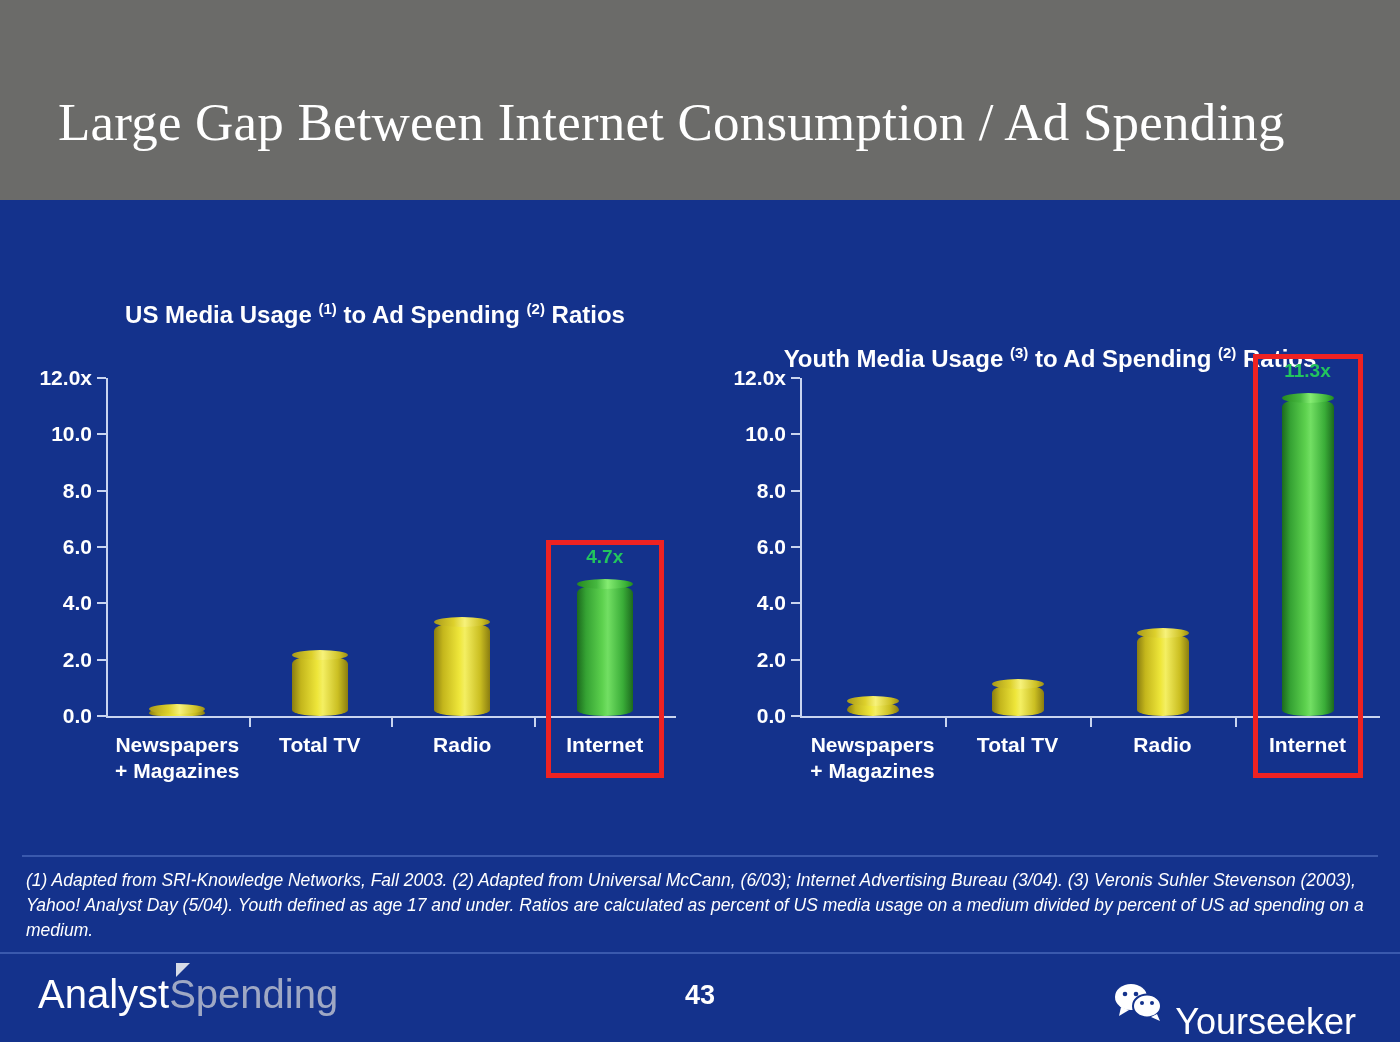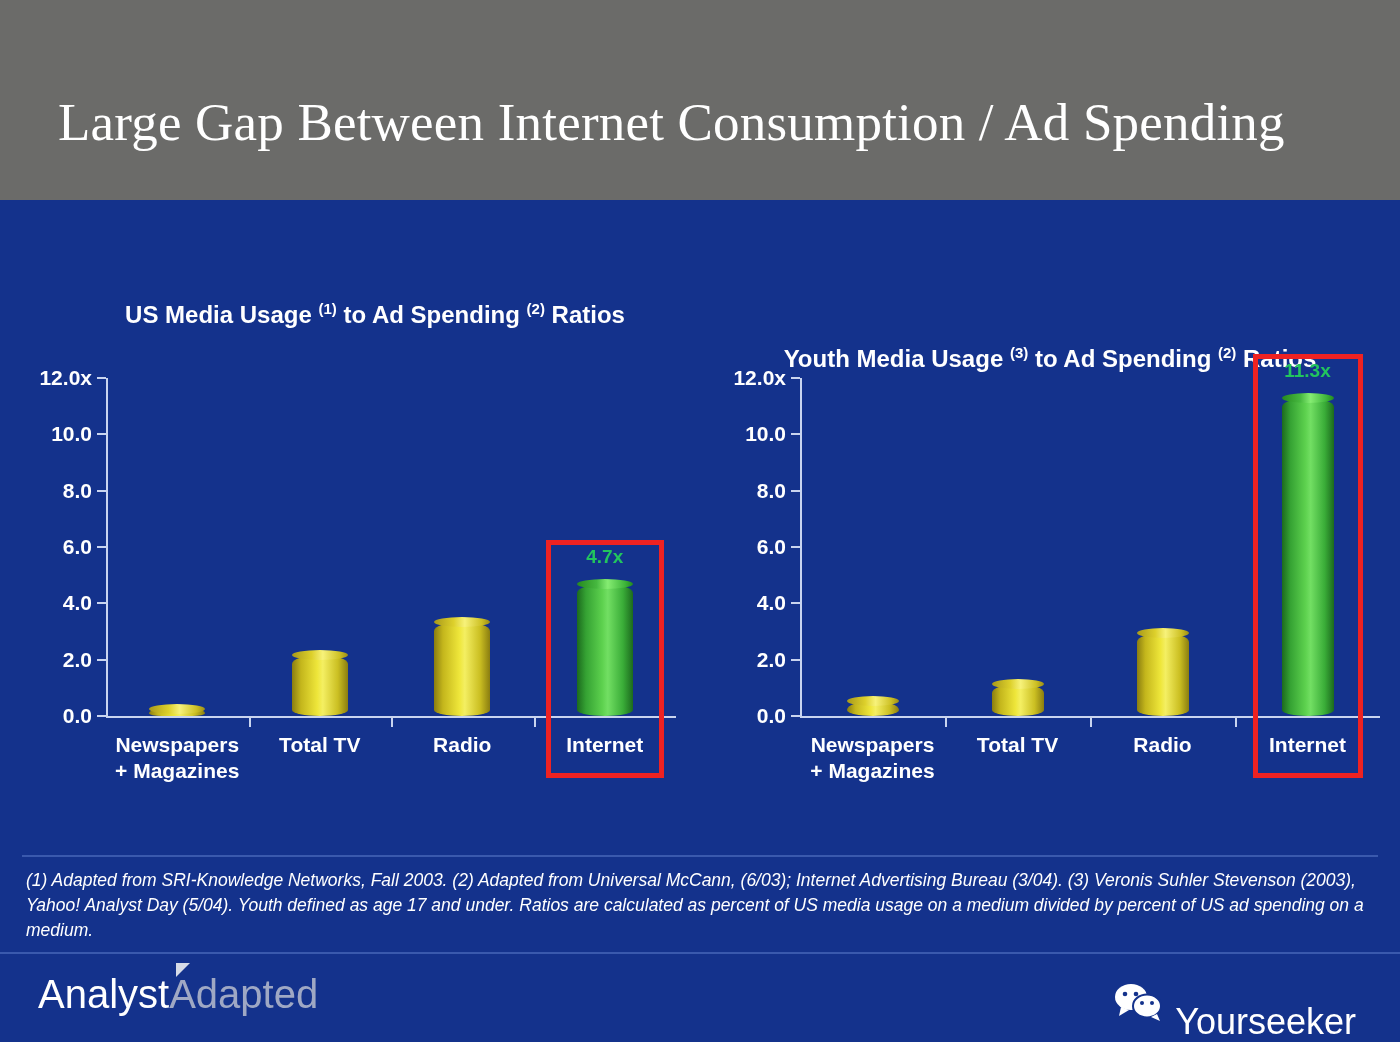--- a/index.html
+++ b/index.html
@@ -236,23 +236,24 @@
       </div>
       <div class="bar-value" style="left: 507.5px; bottom: 334.283px;">11.3x</div>
     </div>
   <div class="highlight-box" id="hl-right" style="left: 1252.5px; width: 110px; top: 353.717px; height: 424.283px; border-color: rgb(238, 34, 34);"></div>
 
   <div class="footnote-rule"></div>
   <div class="footnote">(1) Adapted from SRI-Knowledge Networks, Fall 2003.  (2) Adapted from Universal McCann, (6/03); Internet Advertising Bureau (3/04). (3) Veronis Suhler Stevenson (2003), Yahoo! Analyst Day (5/04).  Youth defined as age 17 and under.  Ratios are calculated as percent of US media usage on a medium divided by percent of US ad spending on a medium.</div>
 
   <div class="footer-rule"></div>
   <div class="ms-logo">
-    <span class="ms-morgan">Analyst</span><span class="ms-stanley">Adapted</span>
+    <span class="ms-morgan">Analyst</span><span class="ms-stanley">Spending</span>
   </div>
   <div class="ms-mark"></div>
+  <div class="page-no">43</div>
   <div class="ys-logo">
     <span class="wechat-icon">
       <svg width="52" height="40" viewBox="0 0 52 40" xmlns="http://www.w3.org/2000/svg">
         <ellipse cx="18" cy="15" rx="16" ry="13" fill="#ffffff"></ellipse>
         <polygon points="8,25 6,34 16,28" fill="#ffffff"></polygon>
         <circle cx="12" cy="12" r="2.3" fill="#14328c"></circle>
         <circle cx="23" cy="12" r="2.3" fill="#14328c"></circle>
         <ellipse cx="34" cy="24" rx="14" ry="11.5" fill="#ffffff" stroke="#14328c" stroke-width="2"></ellipse>
         <polygon points="44,32 47,39 38,35" fill="#ffffff"></polygon>
         <circle cx="29" cy="21" r="2" fill="#14328c"></circle>

